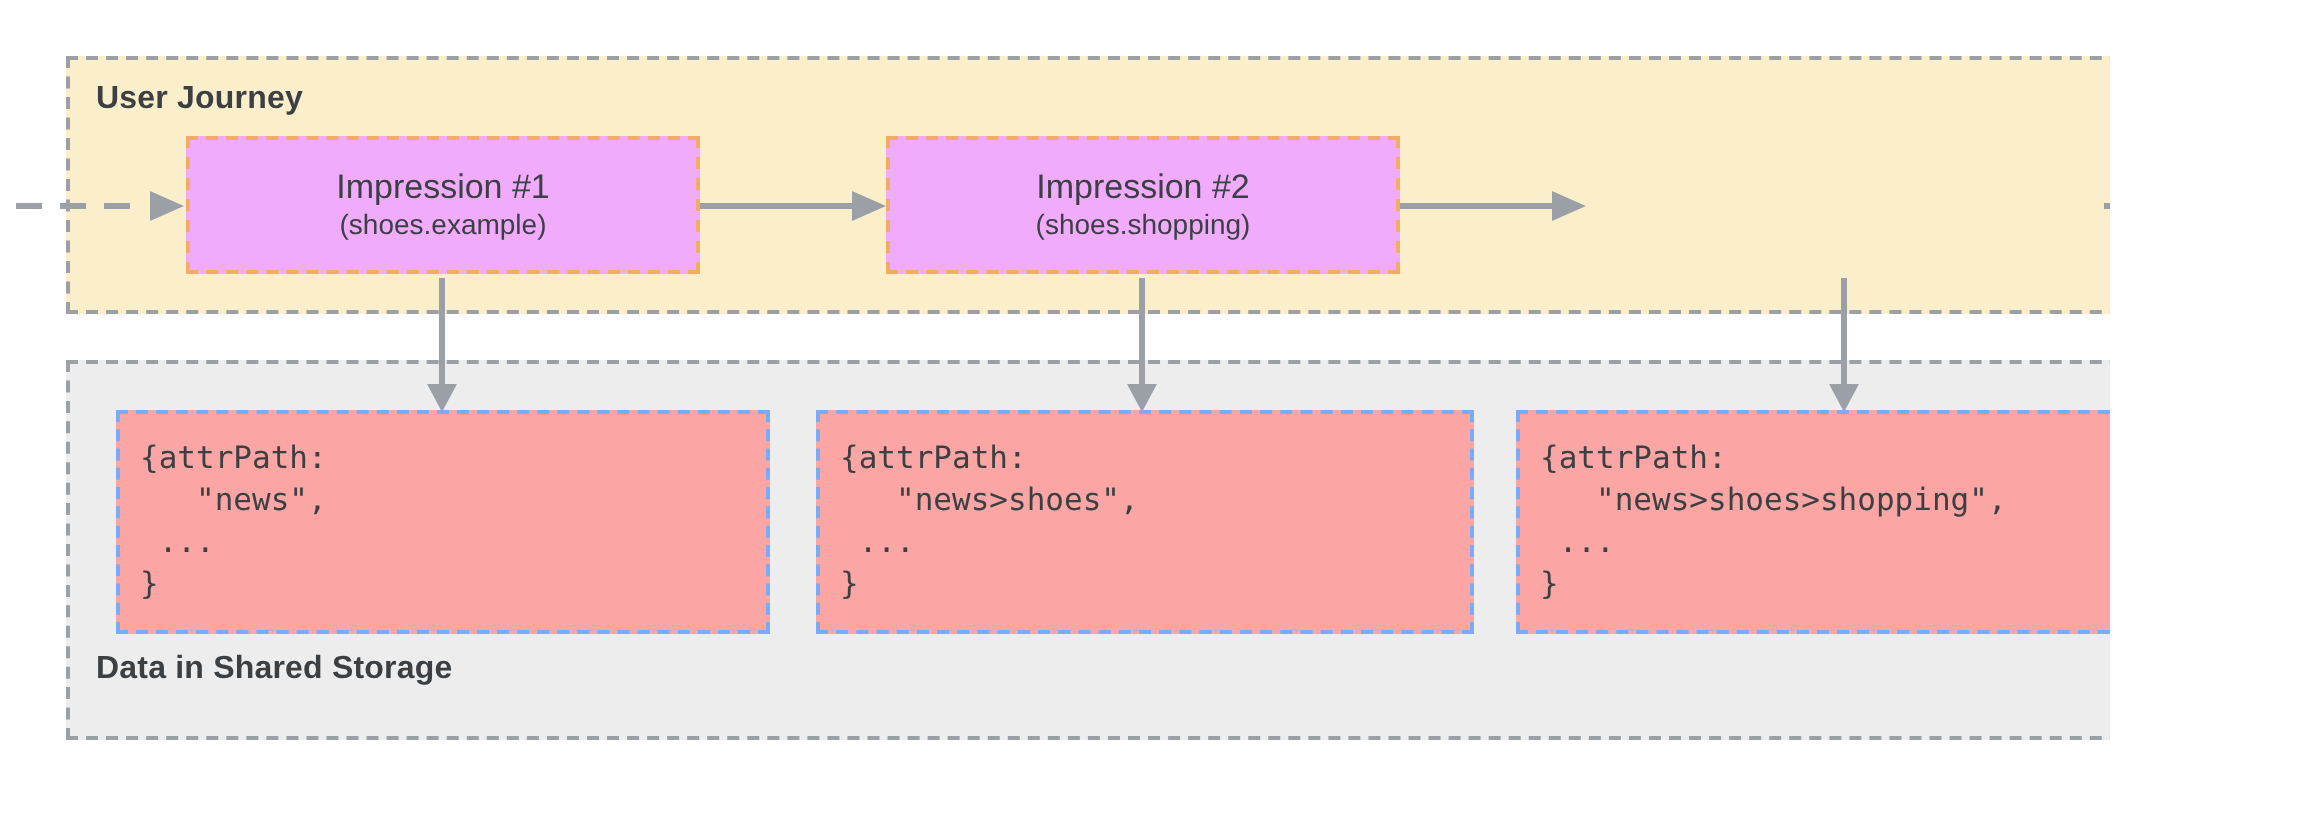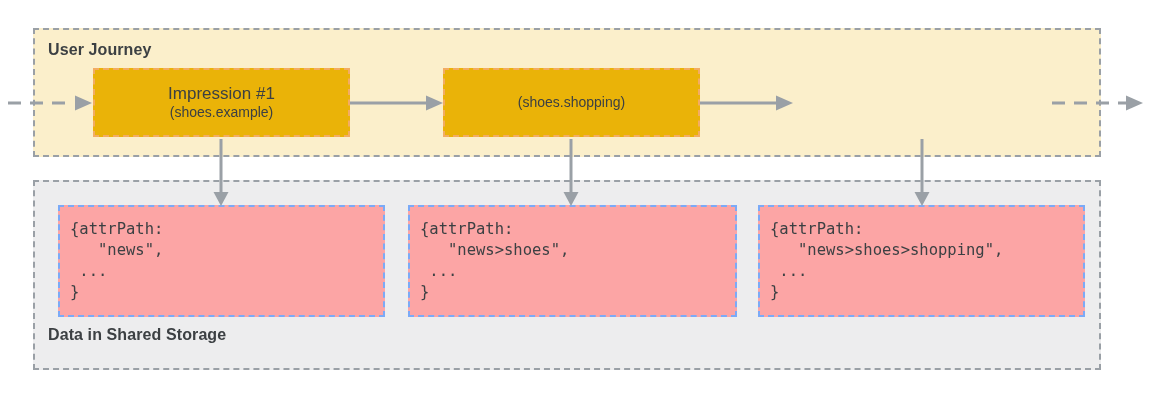--- a/index.html
+++ b/index.html
@@ -1,18 +1,18 @@
 <!DOCTYPE html>
 <html><head>
 <meta charset="utf-8">
 <style>
   html, body { margin: 0; padding: 0; background: #ffffff; }
   .canvas {
     position: relative;
-    width: 1153px;
+    width: 1055px;
     height: 410px;
     background: #ffffff;
     font-family: "Liberation Sans", sans-serif;
     color: #3c4043;
     overflow: hidden;
     border-radius: 18px;
   }
   .container {
     position: absolute;
     box-sizing: border-box;
@@ -36,21 +36,21 @@
     letter-spacing: 0.1px;
   }
   .journey .band-label { left: 13px; top: 11px; }
   .storage .band-label { left: 13px; bottom: 24px; text-align: right; }
 
   .impression {
     position: absolute;
     box-sizing: border-box;
     top: 68px;
     height: 69px;
-    background: #eab308;
+    background: #f0abfc;
     border: 2px dashed #f3ac63;
     display: flex;
     flex-direction: column;
     align-items: center;
     justify-content: center;
     text-align: center;
   }
   .impression .title { font-size: 17px; line-height: 20px; color: #3c4043; }
   .impression .site  { font-size: 14px; line-height: 17px; color: #3c4043; }
   .imp-1 { left: 93px;  width: 257px; }
@@ -99,20 +99,21 @@
 
   <div class="container storage">
     <div class="band-label">Data in Shared Storage</div>
   </div>
 
   <div class="impression imp-1">
     <div class="title">Impression #1</div>
     <div class="site">(shoes.example)</div>
   </div>
   <div class="impression imp-2">
+    <div class="title">Impression #2</div>
     <div class="site">(shoes.shopping)</div>
   </div>
 
   <div class="record rec-1">
     <pre>{attrPath:
    "news",
  ...
 }</pre>
   </div>
   <div class="record rec-2">

